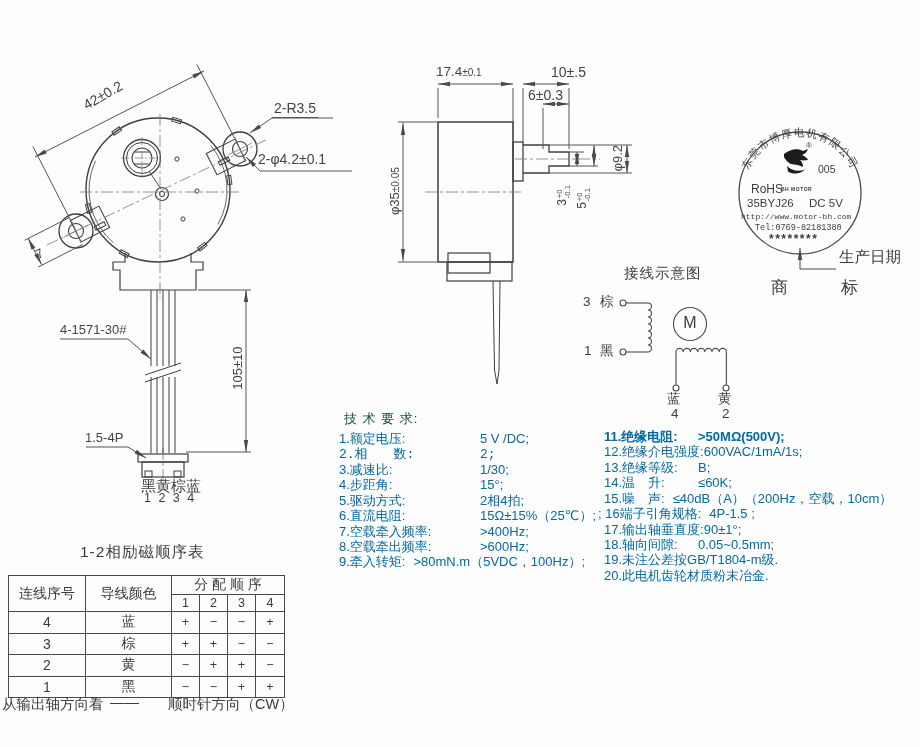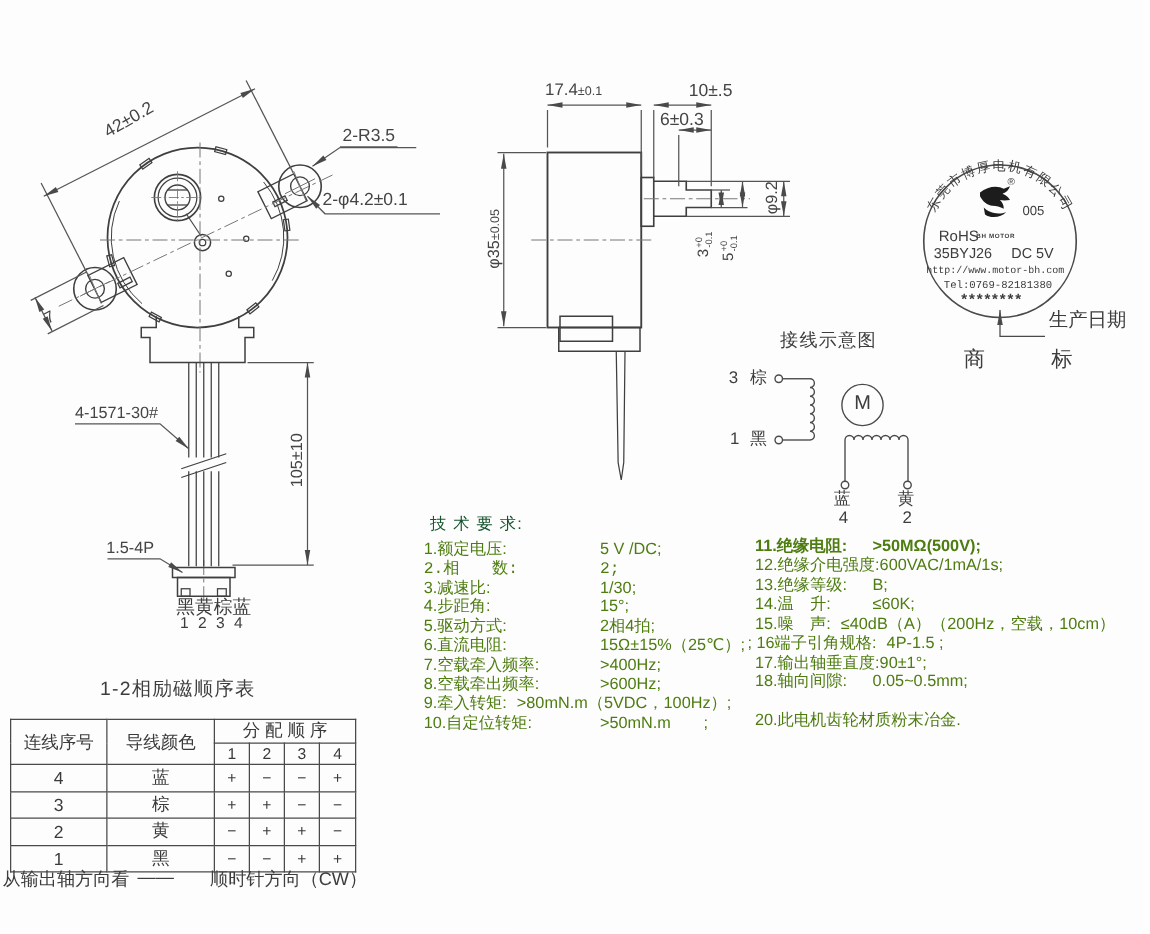--- a/index.html
+++ b/index.html
@@ -5,21 +5,21 @@
   html,body{margin:0;padding:0;background:#fff;}
   .page{position:relative;width:920px;height:747px;background:#fdfdfd;overflow:hidden;
         font-family:"Liberation Sans","DejaVu Sans",sans-serif;color:#3d3d3d;}
   .abs{position:absolute;white-space:nowrap;line-height:1.1;}
   svg{position:absolute;left:0;top:0;}
   .dim{font-size:14px;color:#444;}
   .tol{font-size:10px;}
   .stk{display:inline-flex;flex-direction:column;font-size:7.5px;line-height:7.5px;
        vertical-align:middle;margin-left:1px;}
   .stk i{font-style:normal;}
-  .trow{position:absolute;white-space:nowrap;font-size:13px;color:#4d7c0f;}
+  .trow{position:absolute;white-space:nowrap;font-size:13px;color:#0369a1;}
   .trow .tl{display:inline-block;min-width:141px;}
   .trow.rcol .tl{min-width:94px;}
   .trow.inline .tl{min-width:0;margin-right:8px;}
   .ttitle{font-size:13px;letter-spacing:1px;color:#14532d;}
   table.seq{position:absolute;left:8px;top:575px;border-collapse:collapse;table-layout:fixed;}
   table.seq td{border:1.2px solid #4a4a4a;text-align:center;vertical-align:middle;
       font-size:14px;color:#3a3a3a;padding:0;}
   table.seq td.sign{font-size:12.5px;}
   .mono{font-family:"Liberation Mono","DejaVu Sans Mono",monospace;}
 </style>
@@ -243,30 +243,30 @@
 
 <div class="trow" style="left:339px;top:430px;"><span class="tl">1.额定电压:</span><span>5 V /DC;</span></div>
 <div class="trow" style="left:339px;top:445px;font-family:Liberation Mono, monospace;"><span class="tl">2.相　　数:</span><span>2;</span></div>
 <div class="trow" style="left:339px;top:461px;"><span class="tl">3.减速比:</span><span>1/30;</span></div>
 <div class="trow" style="left:339px;top:476px;"><span class="tl">4.步距角:</span><span>15°;</span></div>
 <div class="trow" style="left:339px;top:492px;"><span class="tl">5.驱动方式:</span><span>2相4拍;</span></div>
 <div class="trow" style="left:339px;top:507px;"><span class="tl">6.直流电阻:</span><span>15Ω±15%（25℃）;</span></div>
 <div class="trow" style="left:339px;top:523px;"><span class="tl">7.空载牵入频率:</span><span>&gt;400Hz;</span></div>
 <div class="trow" style="left:339px;top:538px;"><span class="tl">8.空载牵出频率:</span><span>&gt;600Hz;</span></div>
 <div class="trow inline" style="left:339px;top:553px;"><span class="tl">9.牵入转矩:</span><span>&gt;80mN.m（5VDC，100Hz）;</span></div>
-<div class="trow" style="left:339px;top:569px;"><span class="tl">10.自定位转矩:</span><span>&gt;50mN.m　　;</span></div>
 
 <div class="trow rcol" style="left:604px;top:428px;font-weight:bold;"><span class="tl">11.绝缘电阻:</span><span>&gt;50MΩ(500V);</span></div>
 <div class="trow rcol" style="left:604px;top:443px;"><span class="tl">12.绝缘介电强度:</span><span>600VAC/1mA/1s;</span></div>
 <div class="trow rcol" style="left:604px;top:459px;"><span class="tl">13.绝缘等级:</span><span>B;</span></div>
 <div class="trow rcol" style="left:604px;top:474px;"><span class="tl">14.温　升:</span><span>≤60K;</span></div>
 <div class="trow rcol inline" style="left:604px;top:490px;"><span class="tl">15.噪　声:</span><span>≤40dB（A）（200Hz，空载，10cm）</span></div>
 <div class="trow rcol inline" style="left:598px;top:505px;"><span class="tl">; 16端子引角规格:</span><span>4P-1.5 ;</span></div>
 <div class="trow rcol" style="left:604px;top:521px;"><span class="tl">17.输出轴垂直度:</span><span>90±1°;</span></div>
 <div class="trow rcol" style="left:604px;top:536px;"><span class="tl">18.轴向间隙:</span><span>0.05~0.5mm;</span></div>
+<div class="trow rcol inline" style="left:604px;top:551px;"><span class="tl">19.未注公差按GB/T1804-m级.</span><span></span></div>
 <div class="trow rcol inline" style="left:604px;top:567px;"><span class="tl">20.此电机齿轮材质粉末冶金.</span><span></span></div>
 
 <div class="abs" style="left:80px;top:543px;font-size:15.5px;letter-spacing:1px;">1-2相励磁顺序表</div>
 
 <table class="seq">
   <colgroup>
     <col style="width:77px">
         <col style="width:86px">
     <col style="width:28px">
         <col style="width:28px">

